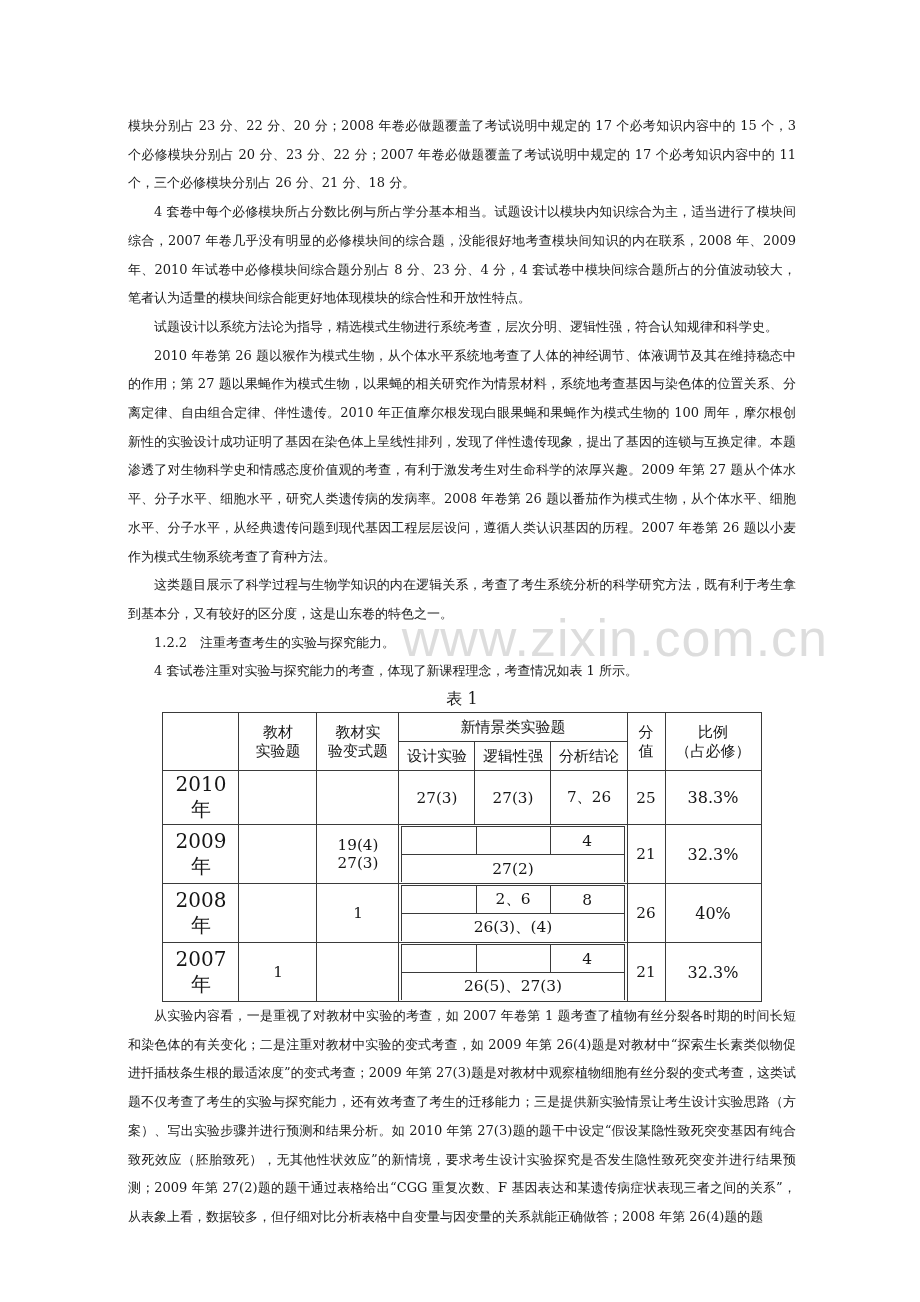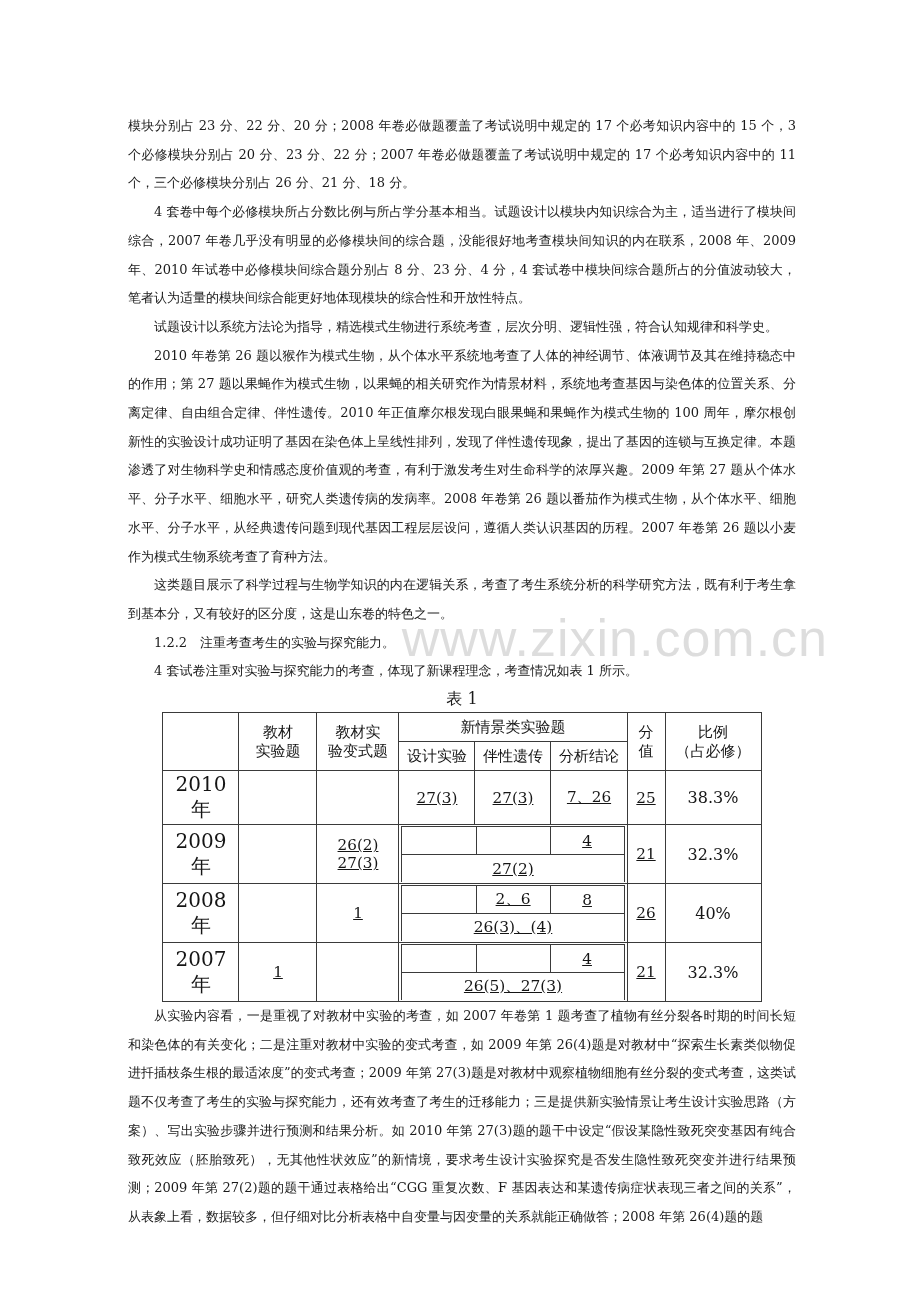--- a/index.html
+++ b/index.html
@@ -96,21 +96,21 @@
     text-align: center;
     height: 25px;
     padding: 0;
     font-size: 15.4px;
   }
   .sub-table tr:last-child td {
     border-bottom: 0;
   }
   .sub-table td.vsep { border-right: 1px solid #3a3a3a; }
   td.nopad { padding: 0; }
-  .num { font-size: 15.2px; text-decoration: underline; }
+  .num { font-size: 15.2px; }
   .pct { font-size: 16px; }
   .tail { margin-top: 2px; }
 </style>
 </head>
 <body>
 
 <div class="page">
 
   <div class="watermark">www.zixin.com.cn</div>
 
@@ -154,42 +154,42 @@
               <div>分</div>
               <div>值</div>
             </th>
             <th rowspan="2">
               <div>比例</div>
               <div>（占必修）</div>
             </th>
           </tr>
           <tr>
             <th>设计实验</th>
-            <th>伴性遗传</th>
+            <th>逻辑性强</th>
             <th>分析结论</th>
           </tr>
         </thead>
         <tbody>
 
           <tr>
             <td class="cell-year">2010 年</td>
             <td></td>
             <td></td>
             <td class="num">27(3)</td>
             <td class="num">27(3)</td>
             <td class="num">7、26</td>
             <td class="num">25</td>
             <td class="pct">38.3%</td>
           </tr>
 
           <tr>
             <td class="cell-year">2009 年</td>
             <td></td>
             <td class="num">
-              <div>26(2)</div>
+              <div>19(4)</div>
               <div>27(3)</div>
             </td>
             <td class="nopad" colspan="3">
               <table class="sub-table">
                 <colgroup>
                     <col style="width:33.4%">
                     <col style="width:33.3%">
                     <col style="width:33.3%">
                   </colgroup>
                 <tbody>

